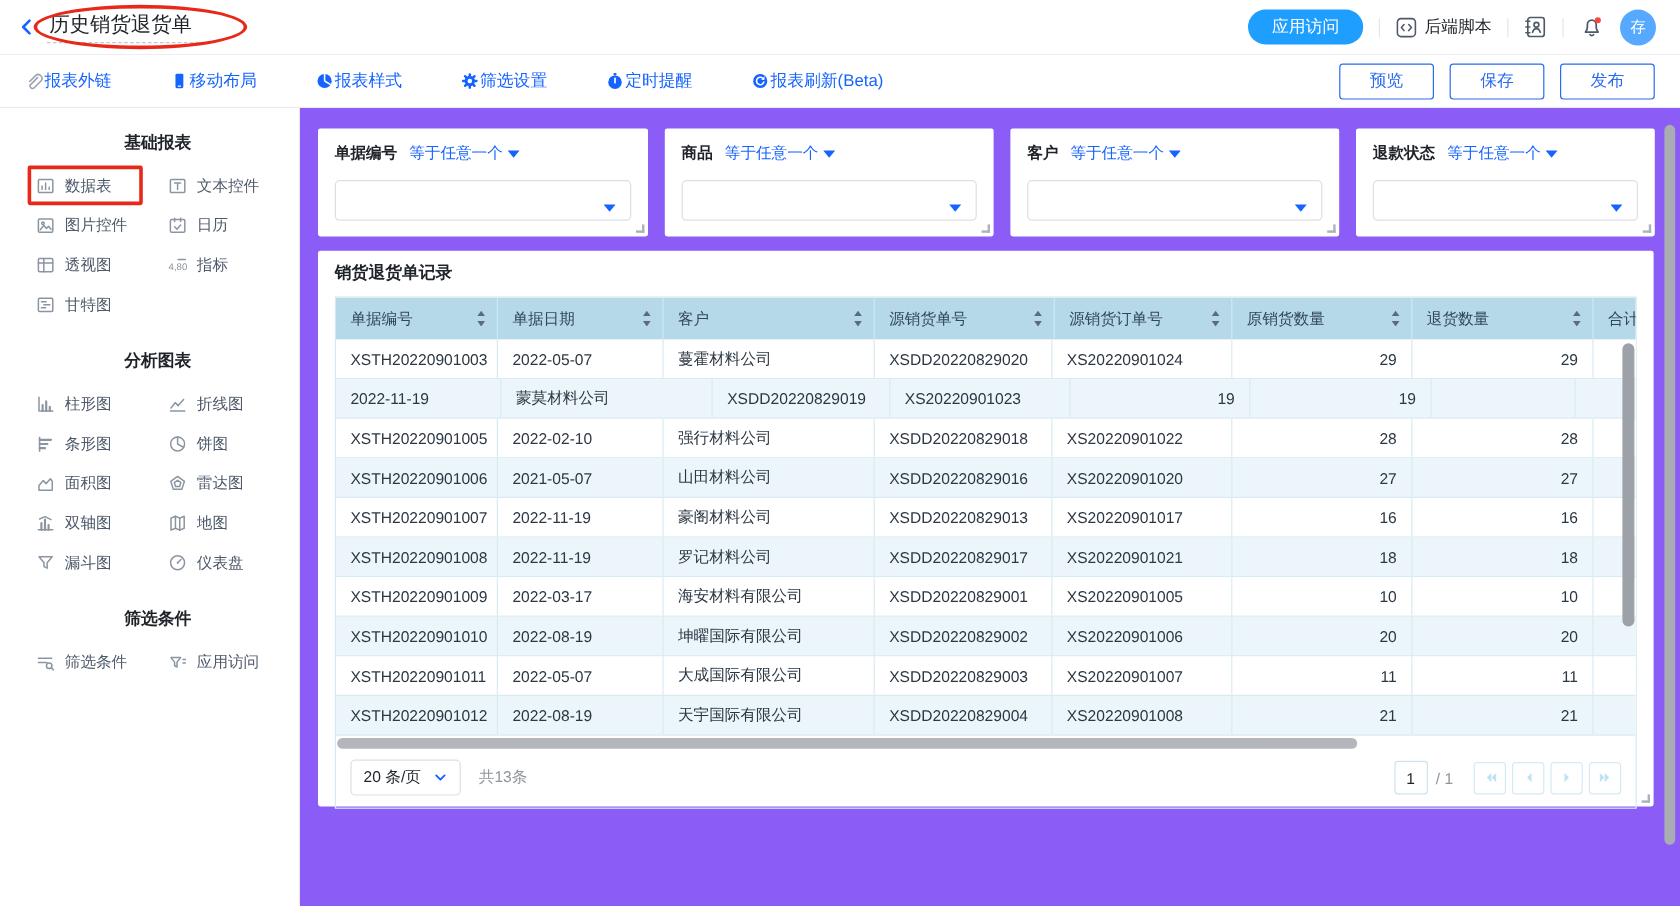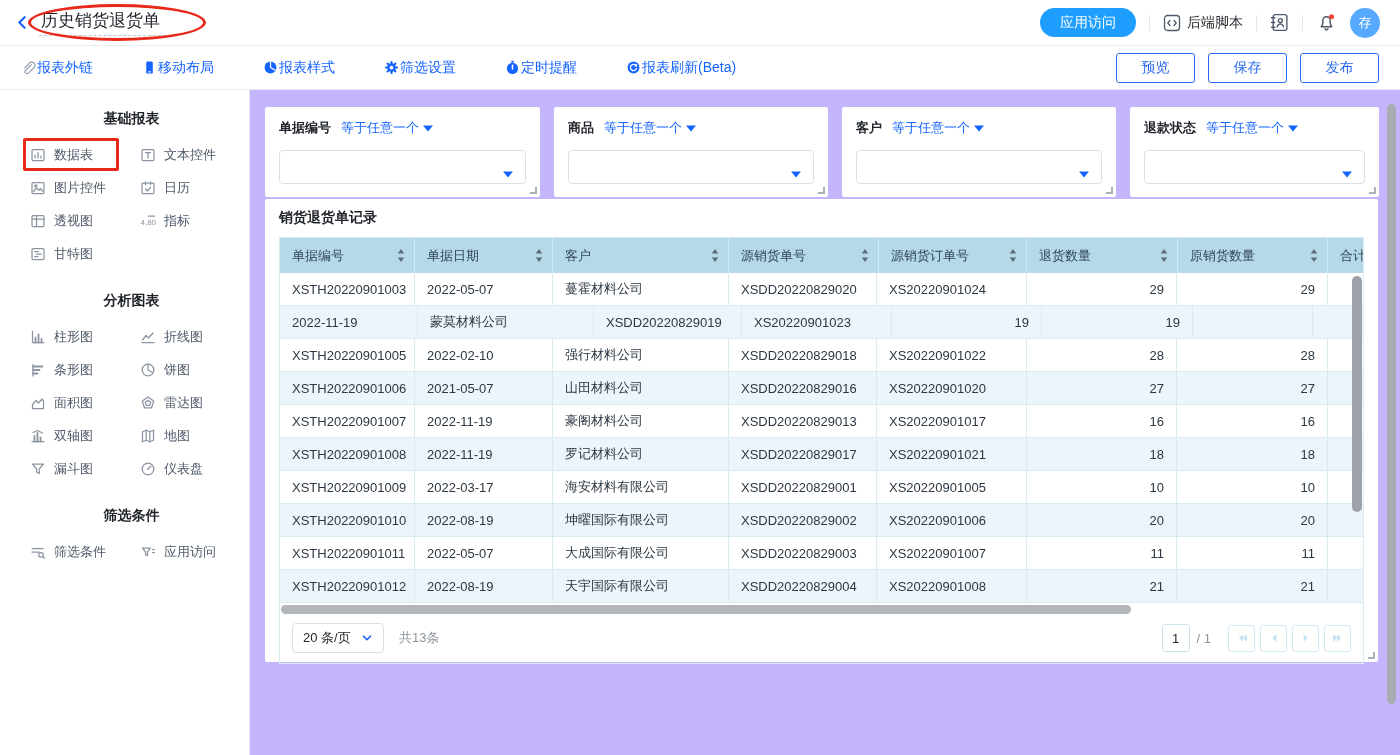--- a/index.html
+++ b/index.html
@@ -25,32 +25,32 @@
   .outline-btn { width:79px; height:30px; background:#fff; border:1px solid #2a6af2; color:#2a6af2; font-size:14px; border-radius:3px; cursor:pointer; font-family:inherit; }
 
   
   .main { display:flex; height:665px; }
   .sidebar { width:250px; flex:none; background:#fff; border-right:1px solid #e8eaed; padding:12px 0 0 14px; }
   .side-title { font-size:14px; font-weight:bold; color:#1f2329; margin:8px 0 10px 0;text-align:center; }
   .side-title.gap { margin-top:22px; }
   .side-grid { display:grid; grid-template-columns:110px 1fr; margin-left:16px; }
   .side-item { display:flex; align-items:center; gap:8px; height:33px; font-size:13px; color:#4e5969; cursor:pointer; }
 
-  .canvas { flex:1; position:relative; background:#c4b5fd; overflow:hidden; }
+  .canvas { flex:1; position:relative; background:#8b5cf6; overflow:hidden; }
   .filters-row { position:absolute; left:15px; top:17px; display:flex; gap:14px; }
   .filter-card { height:90px; background:#fff; border-radius:2px; padding:12px 14px; position:relative; }
   .f-head { display:flex; align-items:center; gap:10px; font-size:13px; }
   .f-label { color:#1f2329; font-weight:bold; }
   .f-op { color:#1664ff; display:flex; align-items:center; gap:4px; cursor:pointer; }
   .f-select { margin-top:13px; height:34px; border:1px solid #dcdfe6; border-radius:4px; position:relative; background:#fff; cursor:pointer; }
   .f-caret { position:absolute; right:12px; top:13px; }
   .resize-corner { position:absolute; right:3px; bottom:3px; width:7px; height:7px; border-right:2px solid #aab2bd; border-bottom:2px solid #aab2bd; }
 
   
-  .table-card { position:absolute; left:15px; top:109px; width:1113px; height:463px; background:#fff; border-radius:2px; padding:10px 14px; }
+  .table-card { position:absolute; left:15px; top:119px; width:1113px; height:463px; background:#fff; border-radius:2px; padding:10px 14px; }
   .table-title { font-size:14px; font-weight:bold; color:#1f2329; height:20px; margin-bottom:8px; }
   .table-widget { width:1085px; border:1px solid #d8ebf3; overflow:hidden; position:relative; }
   .t-header { display:flex; height:35px; background:#b5d9e8; width:1168px; }
   .th { flex:none; display:flex; align-items:center; justify-content:space-between; padding:0 9px 0 12px; font-size:13px; color:#33475a; border-right:1px solid #cde8f2; cursor:pointer; white-space:nowrap; overflow:hidden; }
   .t-row { display:flex; height:33px; background:#fff; border-bottom:1px solid #d8ebf3; width:1168px; }
   .t-row.even { background:#ecf5fa; }
   .td { flex:none; display:flex; align-items:center; padding:0 12px; font-size:13px; color:#2b3742; border-right:1px solid #d8ebf3; white-space:nowrap; overflow:hidden; }
   .td.num { justify-content:flex-end; }
   .sort { display:inline-flex; margin-left:6px; }
   .hscroll { height:10px; margin:2px 0; position:relative; }
@@ -502,31 +502,31 @@
               </div>
               <div class="th" style="width: 148px;">
                 <span>源销货订单号</span>
                 <span class="sort">
                   <svg viewBox="0 0 8 13" width="8" height="13">
                     <path d="M4 0l3.2 4.4H.8z" fill="#5b6b77"></path>
                     <path d="M4 13L.8 8.6h6.4z" fill="#5b6b77"></path>
                   </svg>
                 </span>
               </div>
-              <div class="th" style="width: 151px;">
-                <span>退货数量</span>
+              <div class="th" style="width: 150px;">
+                <span>原销货数量</span>
                 <span class="sort">
                   <svg viewBox="0 0 8 13" width="8" height="13">
                     <path d="M4 0l3.2 4.4H.8z" fill="#5b6b77"></path>
                     <path d="M4 13L.8 8.6h6.4z" fill="#5b6b77"></path>
                   </svg>
                 </span>
               </div>
-              <div class="th" style="width: 150px;">
-                <span>原销货数量</span>
+              <div class="th" style="width: 151px;">
+                <span>退货数量</span>
                 <span class="sort">
                   <svg viewBox="0 0 8 13" width="8" height="13">
                     <path d="M4 0l3.2 4.4H.8z" fill="#5b6b77"></path>
                     <path d="M4 13L.8 8.6h6.4z" fill="#5b6b77"></path>
                   </svg>
                 </span>
               </div>
               <div class="th" style="width: 120px;">
                 <span>合计金</span>
               </div>

